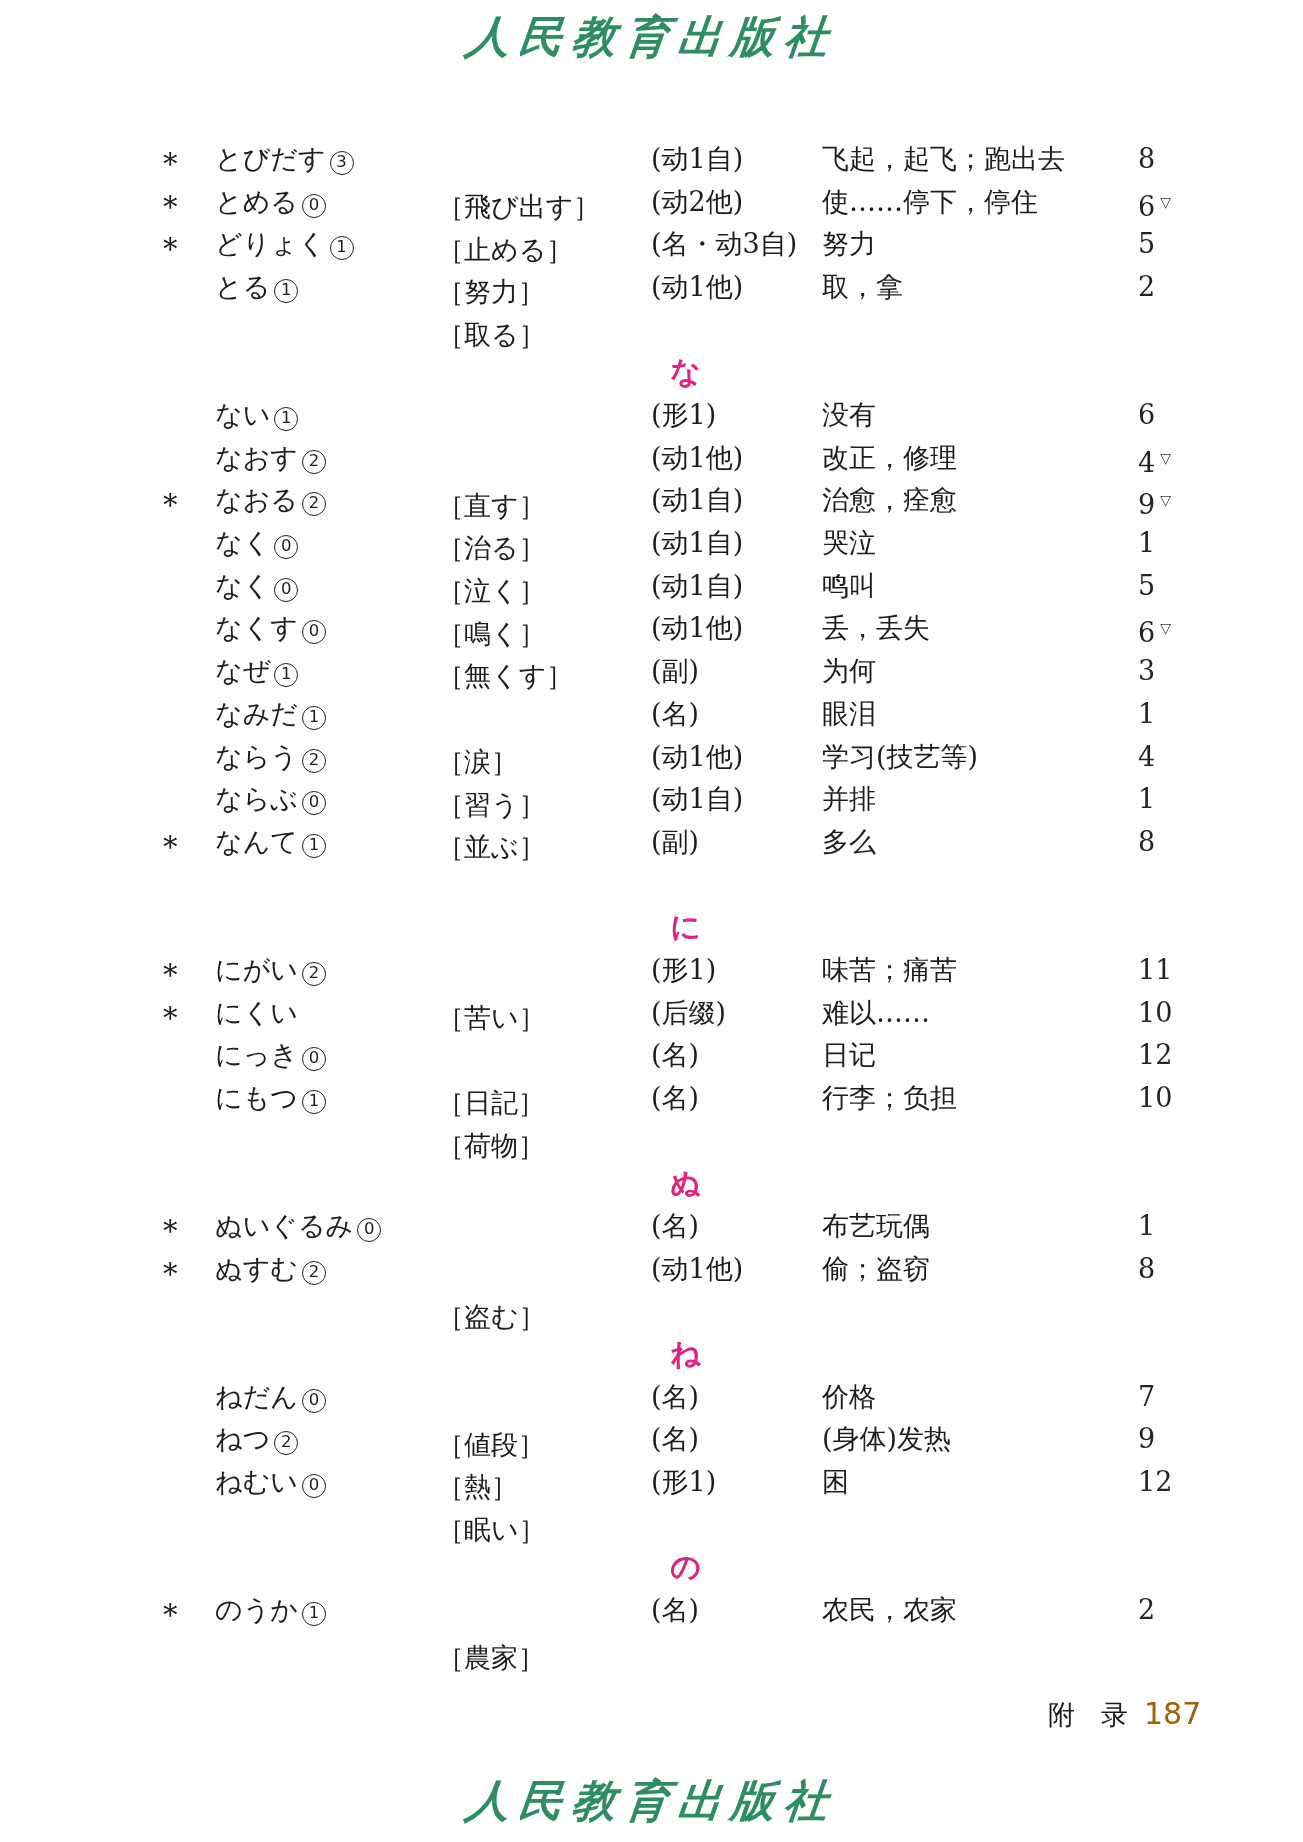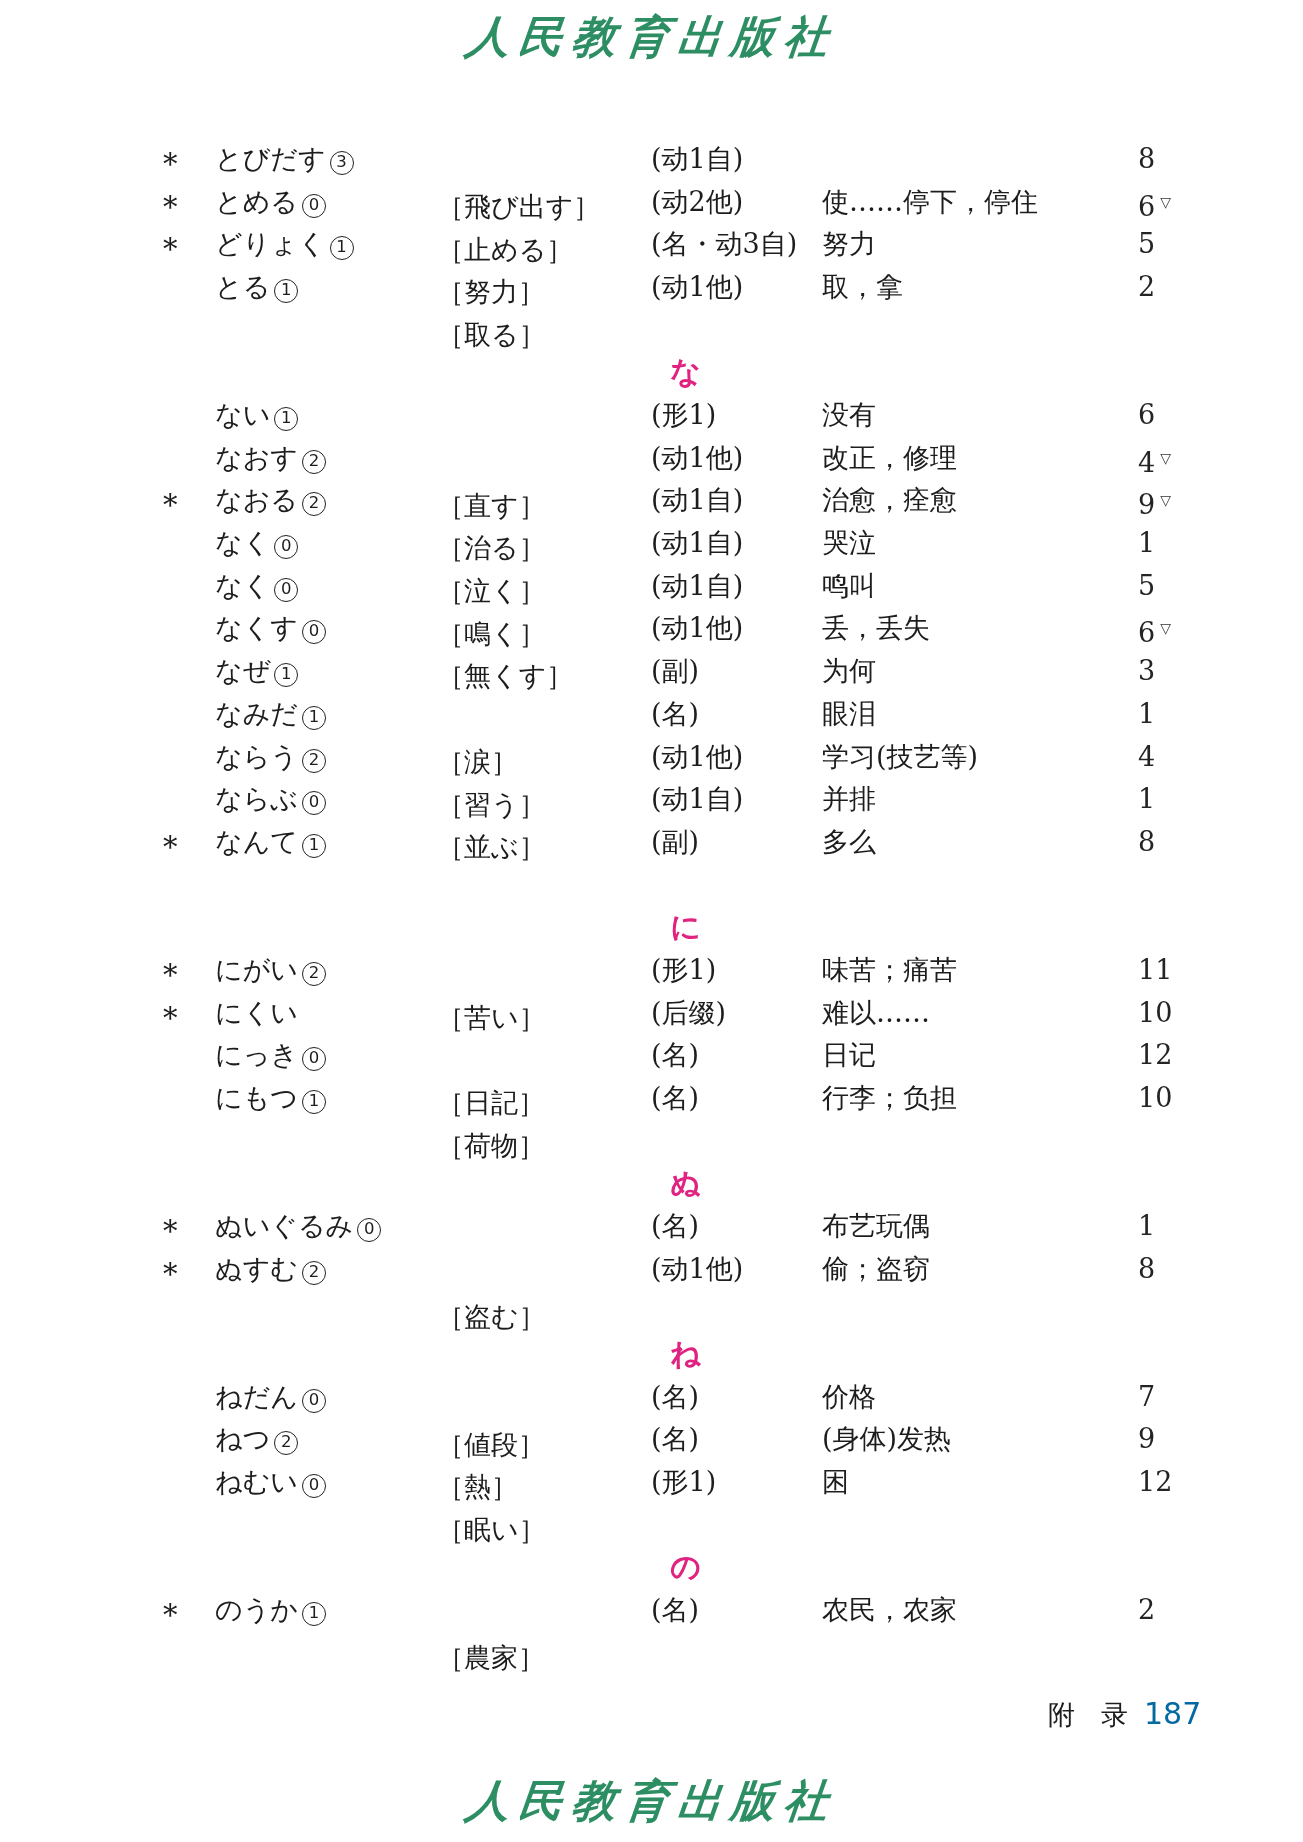--- a/index.html
+++ b/index.html
@@ -37,34 +37,35 @@
     vertical-align:1px; margin-left:4px;
   }
   .tri {
     font-size:14px; font-family:"DejaVu Sans","Liberation Sans",sans-serif;
     vertical-align:9px; margin-left:5px; color:#333;
   }
   .footer { position:absolute; top:1697px; left:1048px; font-size:27px; line-height:34px; }
   .footer .lbl2 { margin-left:26px; }
   .footer .pg {
     font-family:"DejaVu Sans","Liberation Sans",sans-serif;
-    font-size:30px; color:#0369a1; margin-left:16px;
+    font-size:30px; color:#a16207; margin-left:16px;
   }
 </style>
 </head>
 <body>
 
 <div class="logo logo-top" style="color: rgb(46, 142, 99);">人民教育出版社</div>
 
 <div class="content">
     <div class="row">
       <span class="c c-star">*</span>
       <span class="c c-word">とびだす<span class="acc">3</span></span>
       <span class="c c-kanji">［飛び出す］</span>
       <span class="c c-pos">(动1自)</span>
+      <span class="c c-meaning">飞起，起飞；跑出去</span>
       <span class="c c-num">8</span>
     </div>
     <div class="row">
       <span class="c c-star">*</span>
       <span class="c c-word">とめる<span class="acc">0</span></span>
       <span class="c c-kanji">［止める］</span>
       <span class="c c-pos">(动2他)</span>
       <span class="c c-meaning">使……停下，停住</span>
       <span class="c c-num">6<span class="tri">▽</span></span>
     </div>

